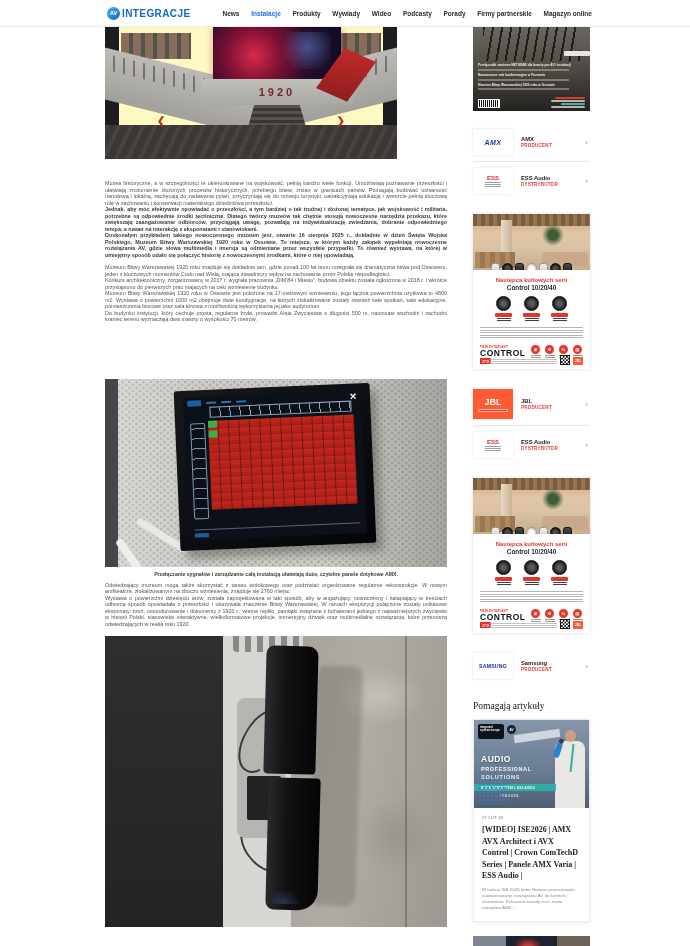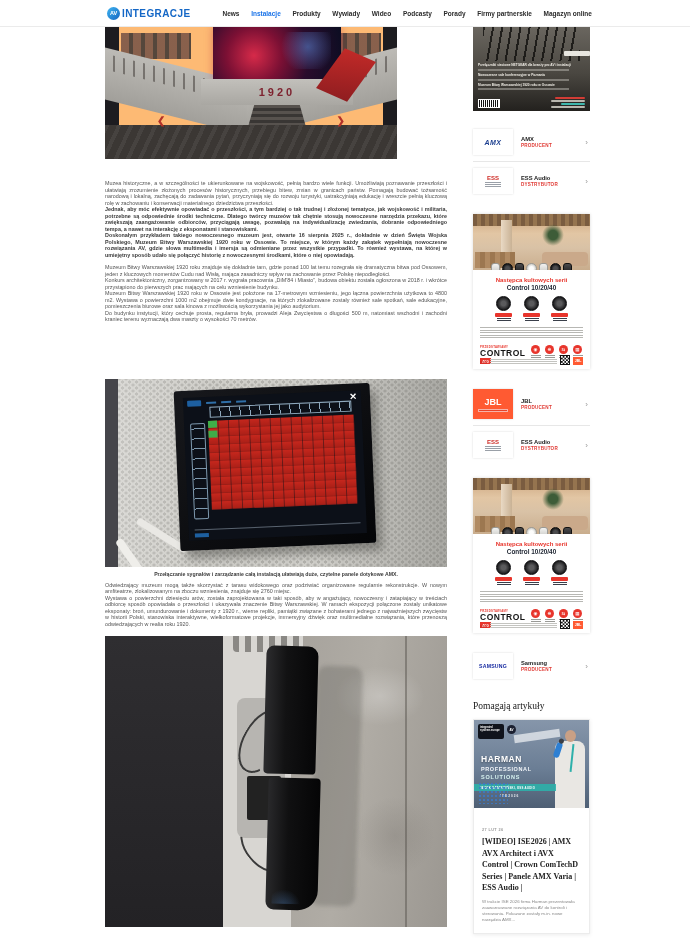--- a/index.html
+++ b/index.html
@@ -14,21 +14,21 @@
   .nav-items { flex:1; display:flex; justify-content:space-between; margin-left:32px; }
   .nav-item { font-size:6.5px; font-weight:bold; color:#2b2b2b; cursor:pointer; white-space:nowrap; }
   .nav-item.active { color:#1a73e8; }
 
   
   .content { display:flex; padding-left:105px; gap:26px; }
   .main { width:342px; }
   .side { width:117px; }
 
   
-  .hero { position:relative; width:292px; height:132px; background:#fdba74; overflow:hidden; }
+  .hero { position:relative; width:292px; height:132px; background:#fef9c3; overflow:hidden; }
   .hero-edge { position:absolute; top:0; bottom:0; width:14px; background:#1d1c20; }
   .hero-edge.l { left:0; } .hero-edge.r { right:0; }
   .hero-posters { position:absolute; top:6px; height:26px; width:70px; background:repeating-linear-gradient(90deg,#6b4a42 0 8px,#2b2a2e 8px 12px); opacity:.8; }
   .hero-posters.l { left:16px; } .hero-posters.r { right:16px; }
   .hero-screen { position:absolute; left:108px; top:0; width:128px; height:52px; background:radial-gradient(circle at 32% 55%, #d62a49 0%, #7c1034 30%, #2a0c2c 60%, #0b0d22 100%); box-shadow:0 0 8px rgba(180,30,60,.4); }
   .hero-screen:after { content:""; position:absolute; right:8%; top:10%; width:45%; height:70%; background:radial-gradient(circle at 60% 40%, rgba(90,140,220,.55), transparent 65%); }
   .hero-band { position:absolute; left:96px; top:52px; width:152px; height:26px; background:linear-gradient(#c2c0bb,#a9a7a2); display:flex; align-items:center; justify-content:center; }
   .hero-sign { font-size:11px; font-weight:bold; letter-spacing:3px; color:#7e2330; }
   .hero-wall { position:absolute; top:58px; width:150px; height:52px; background:linear-gradient(#bdbbb6,#a19f9a); }
   .hero-wall.l { left:0; transform:skewY(14deg); transform-origin:right top; }
@@ -178,21 +178,21 @@
   .rel-t2 { position:absolute; left:7px; top:46px; color:#f2f5f8; font-weight:bold; font-size:5.5px; letter-spacing:.6px; }
   .rel-t3 { position:absolute; left:7px; top:54px; color:#d8f3f0; font-weight:bold; font-size:5.5px; letter-spacing:.8px; }
   .rel-banner { position:absolute; left:0; top:64px; width:82px; height:7px; background:rgba(46,176,170,.9); color:#fff; font-size:2.8px; font-weight:bold; display:flex; align-items:center; padding-left:6px; letter-spacing:.3px; }
   .rel-tag { position:absolute; left:26px; top:74px; color:#e8ecf0; font-size:3.2px; font-weight:bold; letter-spacing:1px; }
   .rel-man-head { position:absolute; right:13px; top:10px; width:11px; height:12px; border-radius:50%; background:#c9a085; }
   .rel-man-body { position:absolute; right:4px; top:21px; width:30px; height:70px; border-radius:8px 8px 0 0; background:#e9e7e3; }
   .rel-lanyard { position:absolute; right:16px; top:24px; width:2px; height:28px; background:#2eb0aa; transform:rotate(6deg); }
   .rel-mic { position:absolute; right:28px; top:22px; width:6px; height:16px; border-radius:3px; background:#2d7fd3; transform:rotate(18deg); }
   .rel-mic:before { content:""; position:absolute; top:-4px; left:.5px; width:5px; height:5px; border-radius:50%; background:#3b3f46; }
   .rel-dots { position:absolute; left:4px; bottom:4px; width:30px; height:22px; background:radial-gradient(circle 1px, #3b79c9 1px, transparent 1.4px); background-size:4px 4px; opacity:.8; }
-  .rel-text { padding:20px 8px 10px; }
+  .rel-text { padding:8px 8px 10px; }
   .rel-date { font-size:3.8px; font-weight:bold; color:#9a9a9a; letter-spacing:.4px; }
   .rel-title { font-family:"Liberation Serif", serif; font-weight:bold; font-size:8px; line-height:11.5px; color:#222; margin-top:4px; }
   .rel-excerpt { font-size:4.4px; line-height:6.2px; color:#8a8a8a; margin-top:5px; }
 
   .partial-thumb { position:relative; width:117px; height:21px; margin-top:14px; overflow:hidden;
     background:linear-gradient(90deg,#7d8591 0 28%, #1d2330 28% 72%, #6e6257 72% 100%); }
   .partial-thumb:after { content:""; position:absolute; left:42px; top:2px; width:26px; height:19px; background:radial-gradient(#c2403f 20%, rgba(130,30,35,.6) 60%, transparent 80%); }
 </style>
 </head>
 <body>
@@ -539,21 +539,21 @@
 
     <div class="related-card">
       <div class="rel-img">
         <div class="rel-badge">integrated systems europe</div>
         <div class="rel-logo">AV</div>
         <div class="rel-harman-sign"></div>
         <div class="rel-man-body"></div>
         <div class="rel-man-head"></div>
         <div class="rel-lanyard"></div>
         <div class="rel-mic"></div>
-        <div class="rel-t1">HARMAN</div>
+        <div class="rel-t1">AUDIO</div>
         <div class="rel-t2">PROFESSIONAL</div>
         <div class="rel-t3">SOLUTIONS</div>
         <div class="rel-banner">JACEK KATARZYŃSKI, ESS AUDIO</div>
         <div class="rel-tag">ISE2026</div>
         <div class="rel-dots"></div>
       </div>
       <div class="rel-text">
         <div class="rel-date">27 LUT 26</div>
         <div class="rel-title">[WIDEO] ISE2026 | AMX AVX Architect i AVX Control | Crown ComTechD Series | Panele AMX Varia | ESS Audio |</div>
         <div class="rel-excerpt">W trakcie ISE 2026 firma Harman prezentowała zaawansowane rozwiązania AV do kontroli i sterowania. Pokazane zostały m.in. nowe narzędzia AMX...</div>

